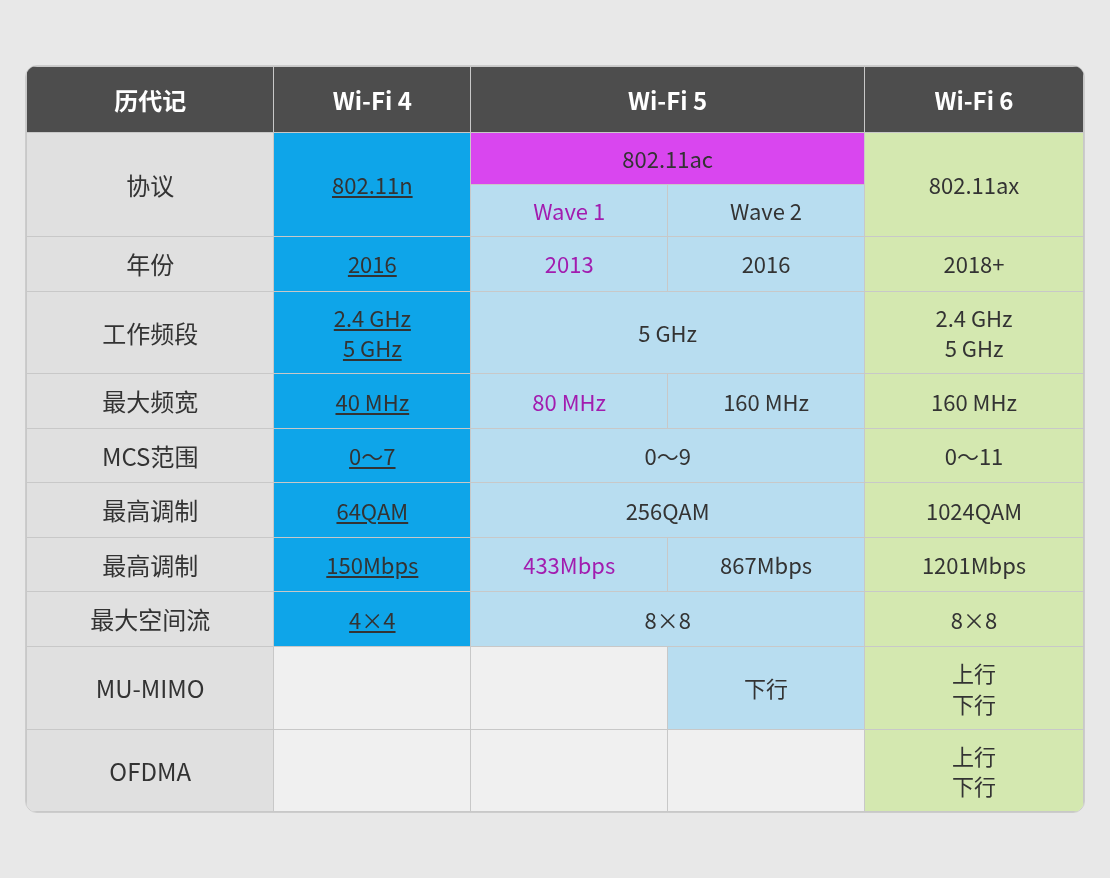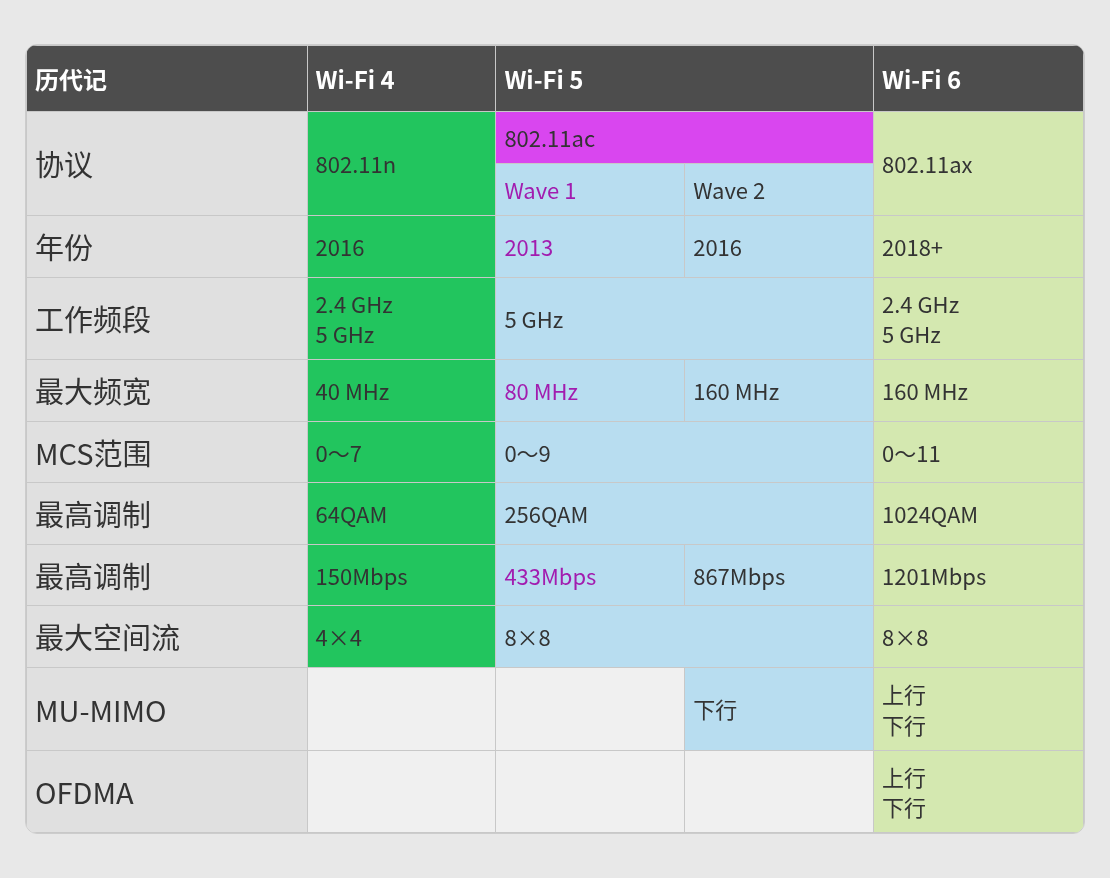--- a/index.html
+++ b/index.html
@@ -16,45 +16,46 @@
       width: 1060px;
       border-radius: 12px;
       overflow: hidden;
       border: 1px solid #ccc;
     }
     table {
       width: 100%;
       border-collapse: collapse;
     }
     th, td {
-      text-align: left;
+      text-align: center;
       padding: 10px 8px;
       border: 1px solid #c8c8c8;
       font-size: 22px;
       line-height: 1.4;
     }
     
     thead tr th {
       background: #4d4d4d;
       color: #ffffff;
       font-weight: bold;
       font-size: 24px;
       padding: 16px 8px;
     }
     
     td.row-label {
       background: #e0e0e0;
       color: #333;
       font-weight: normal;
-      font-size: 29px;
+      font-size: 24px;
     }
     
     td.wifi4 {
-      background: #22c55e;
+      background: #0ea5e9;
       color: #333;
+      text-decoration: underline;
     }
     
     td.wave1 {
       background: #b8ddf0;
       color: #a21caf;
     }
     
     td.wave2 {
       background: #b8ddf0;
       color: #333;

